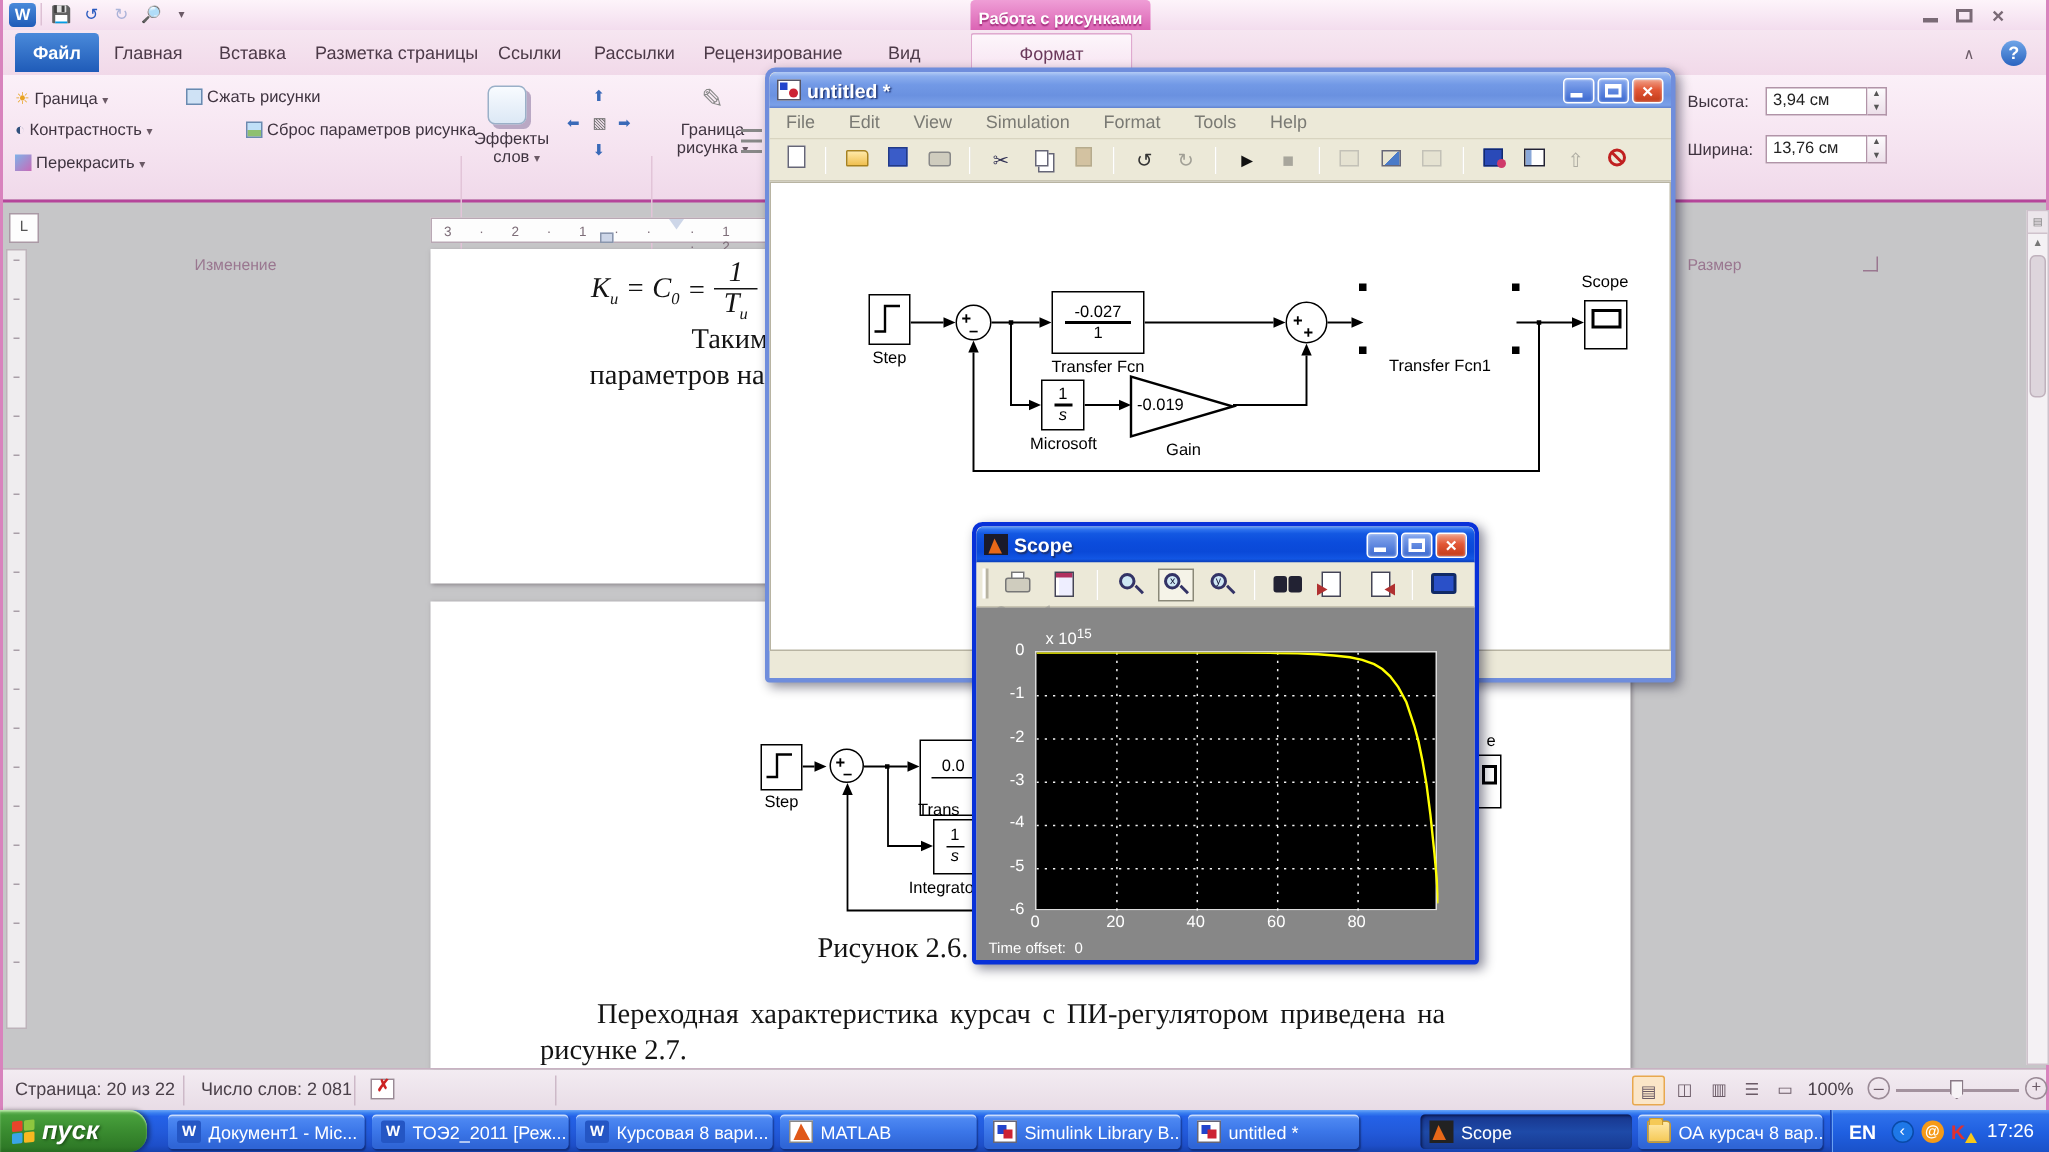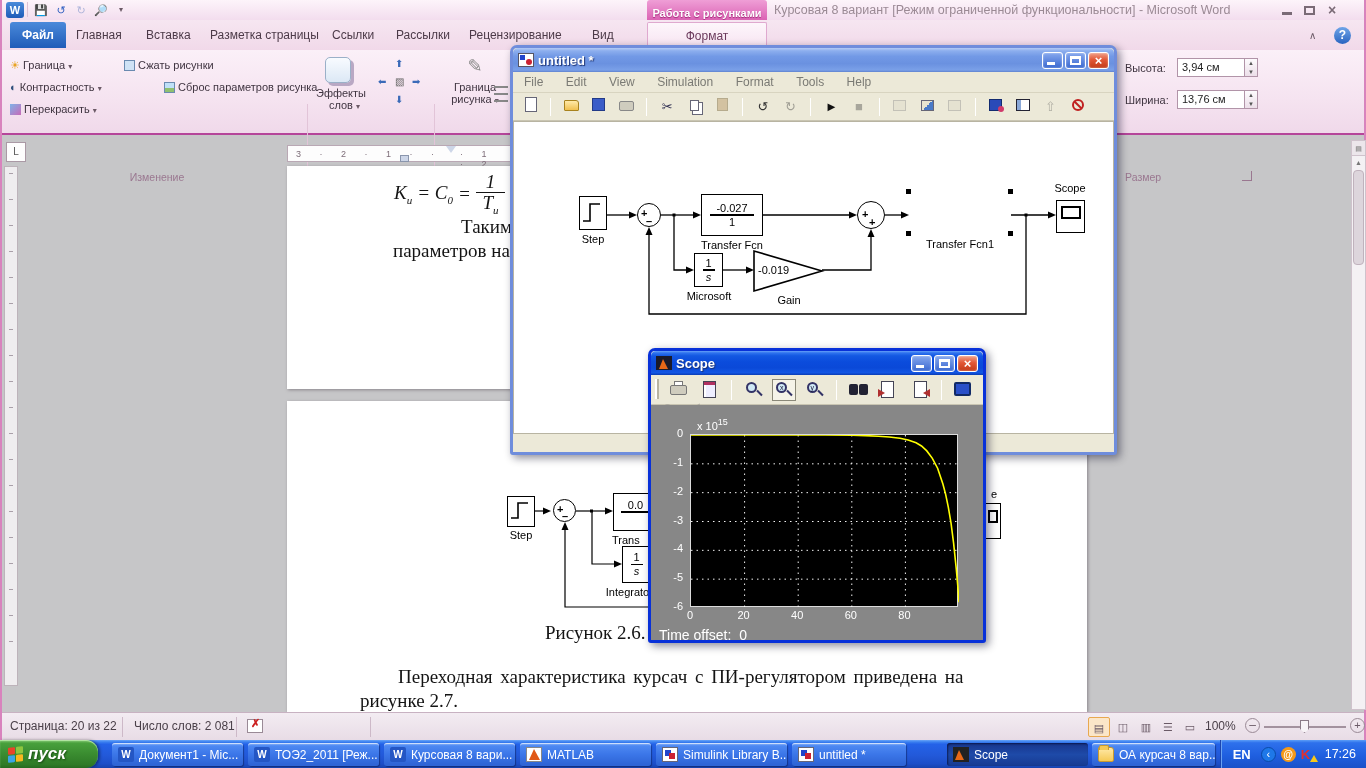--- a/index.html
+++ b/index.html
@@ -89,38 +89,37 @@
 <div id="word-window">
 
   <div class="w-titlebar">
     <span class="abs" style="left:4px;top:2px;width:18px;height:16px;background:linear-gradient(#4a8ada,#1f5bb8);border-radius:3px;color:#fff;font-size:11px;font-weight:bold;text-align:center;line-height:16px;">W</span>
     <span class="abs" style="left:25px;top:2px;width:1px;height:15px;background:#ddc0d4;"></span>
     <span class="qat-icon abs" style="left:30px;top:2px;">💾</span>
     <span class="qat-icon abs" style="left:50px;top:2px;color:#2a5bbf;">↺</span>
     <span class="qat-icon abs" style="left:70px;top:2px;opacity:.4;">↻</span>
     <span class="qat-icon abs" style="left:90px;top:2px;">🔎</span>
     <span class="qat-icon abs" style="left:110px;top:2px;font-size:8px;color:#6b5a66;">▾</span>
-    <span class="abs" style="left:772px;top:3px;font-size:12.5px;color:#9b8a95;">Курсовая 8 вариант [Режим ограниченной функциональности] - Microsoft Word</span>
     <span class="abs" style="left:1280px;top:4px;width:10px;height:3px;background:#7a6a76;margin-top:8px;"></span>
     <span class="abs" style="left:1302px;top:6px;width:11px;height:9px;border:2px solid #7a6a76;"></span>
     <span class="abs" style="left:1326px;top:2px;font-size:14px;color:#7a6a76;font-weight:bold;">×</span>
   </div>
 
   <div class="ctx-header">Работа с рисунками</div>
 
   <div class="w-tabrow">
     <span class="w-tab w-tab-file" style="left:8px;">Файл</span>
     <span class="w-tab" style="left:62px;">Главная</span>
     <span class="w-tab" style="left:132px;">Вставка</span>
     <span class="w-tab" style="left:196px;">Разметка страницы</span>
     <span class="w-tab" style="left:318px;">Ссылки</span>
     <span class="w-tab" style="left:382px;">Рассылки</span>
     <span class="w-tab" style="left:455px;">Рецензирование</span>
     <span class="w-tab" style="left:578px;">Вид</span>
-    <span class="w-tab w-tab-format" style="left:645px;width:120px;padding:0;">Формат</span>
+    <span class="w-tab w-tab-format" style="left:645px;width:108px;padding:0;">Формат</span>
   </div>
 
   <div class="w-ribbon">
 
     <span class="ribbon-btn" style="left:8px;top:9px;"><span style="color:#e8a322;">☀</span> <span>Граница</span> <span class="caret">▾</span></span>
     <span class="ribbon-btn" style="left:8px;top:31px;"><span style="color:#30507c;">◐</span> <span>Контрастность</span> <span class="caret">▾</span></span>
     <span class="ribbon-btn" style="left:8px;top:53px;"><span style="display:inline-block;width:11px;height:11px;background:linear-gradient(135deg,#7fb2e8,#c86ab8);vertical-align:-2px;"></span> <span>Перекрасить</span> <span class="caret">▾</span></span>
     <span class="ribbon-btn" style="left:122px;top:9px;"><span style="display:inline-block;width:11px;height:11px;background:#cfe2f5;border:1px solid #6a8ab0;vertical-align:-2px;"></span> <span>Сжать рисунки</span></span>
     <span class="ribbon-btn" style="left:122px;top:31px;padding-left:40px;"><span style="display:inline-block;width:11px;height:11px;background:linear-gradient(#bfe0f8 55%,#8fc070 55%);border:1px solid #6a8ab0;vertical-align:-2px;"></span> <span>Сброс параметров рисунка</span></span>
     <span class="group-label" style="left:90px;width:130px;">Изменение</span>
@@ -202,21 +201,21 @@
   <div class="blk" style="left:505px;top:496px;width:28px;height:31px;">
     <svg width="25" height="28" viewBox="0 0 25 28">
         <polyline points="3,21 10,21 10,6 20,6" stroke="#000" stroke-width="1.6" fill="none"></polyline>
       </svg>
   </div>
   <div class="blk-label" style="left:500px;top:529px;width:38px;">Step</div>
   <div class="sum" style="left:551px;top:499px;width:23px;height:23px;">
     <span style="left:3px;top:4px;">+</span>
       <span style="left:8px;top:11px;">–</span>
   </div>
-  <div class="blk" style="left:611px;top:493px;width:45px;height:38px;">
+  <div class="blk" style="left:611px;top:493px;width:45px;height:51px;">
     <div class="frac">
         <span>0.0</span>
         <span class="bar" style="width:30px;"></span>
         <span>&nbsp;</span>
       </div>
   </div>
   <div class="blk-label" style="left:610px;top:534px;width:40px;text-align:left;">Trans</div>
   <div class="blk" style="left:620px;top:546px;width:29px;height:37px;">
     <div class="frac">
         <span>1</span>
@@ -449,21 +448,21 @@
         <div class="sc-ytick" style="top: 202px;">-6</div>
       </div>
     <div id="scope-xticks">
         <div class="sc-xtick" style="left: 39px;">0</div>
         <div class="sc-xtick" style="left: 92.6px;">20</div>
         <div class="sc-xtick" style="left: 146.2px;">40</div>
         <div class="sc-xtick" style="left: 199.8px;">60</div>
         <div class="sc-xtick" style="left: 253.4px;">80</div>
         <div class="sc-xtick" style="left: 307px; margin-top: 47px;">100</div>
       </div>
-    <div class="abs" style="left:8px;top:222px;font-size:14px;color:#fff;">
+    <div class="abs" style="left:8px;top:222px;font-size:10px;color:#fff;">
       <span>Time offset:</span>&nbsp;&nbsp;<span>0</span>
     </div>
   </div>
 </div>
 
 <div id="taskbar">
   <div class="abs" style="left:0;top:0;width:98px;height:28px;border-radius:0 12px 12px 0;background:linear-gradient(180deg,#7ec46e 0%,#48a03c 12%,#3a8c30 50%,#2f7a27 88%,#266b20 100%);box-shadow:inset 0 1px 1px #b8e8a8,2px 0 3px rgba(0,0,0,.4);display:flex;align-items:center;padding-left:8px;">
     <span style="width:15px;height:15px;margin-right:5px;position:relative;transform:skewY(-6deg);">
       <span style="position:absolute;left:0;top:0;width:7px;height:7px;background:#e8442a;border-radius:1px;"></span>
       <span style="position:absolute;right:0;top:0;width:7px;height:7px;background:#8ec63f;border-radius:1px;"></span>

